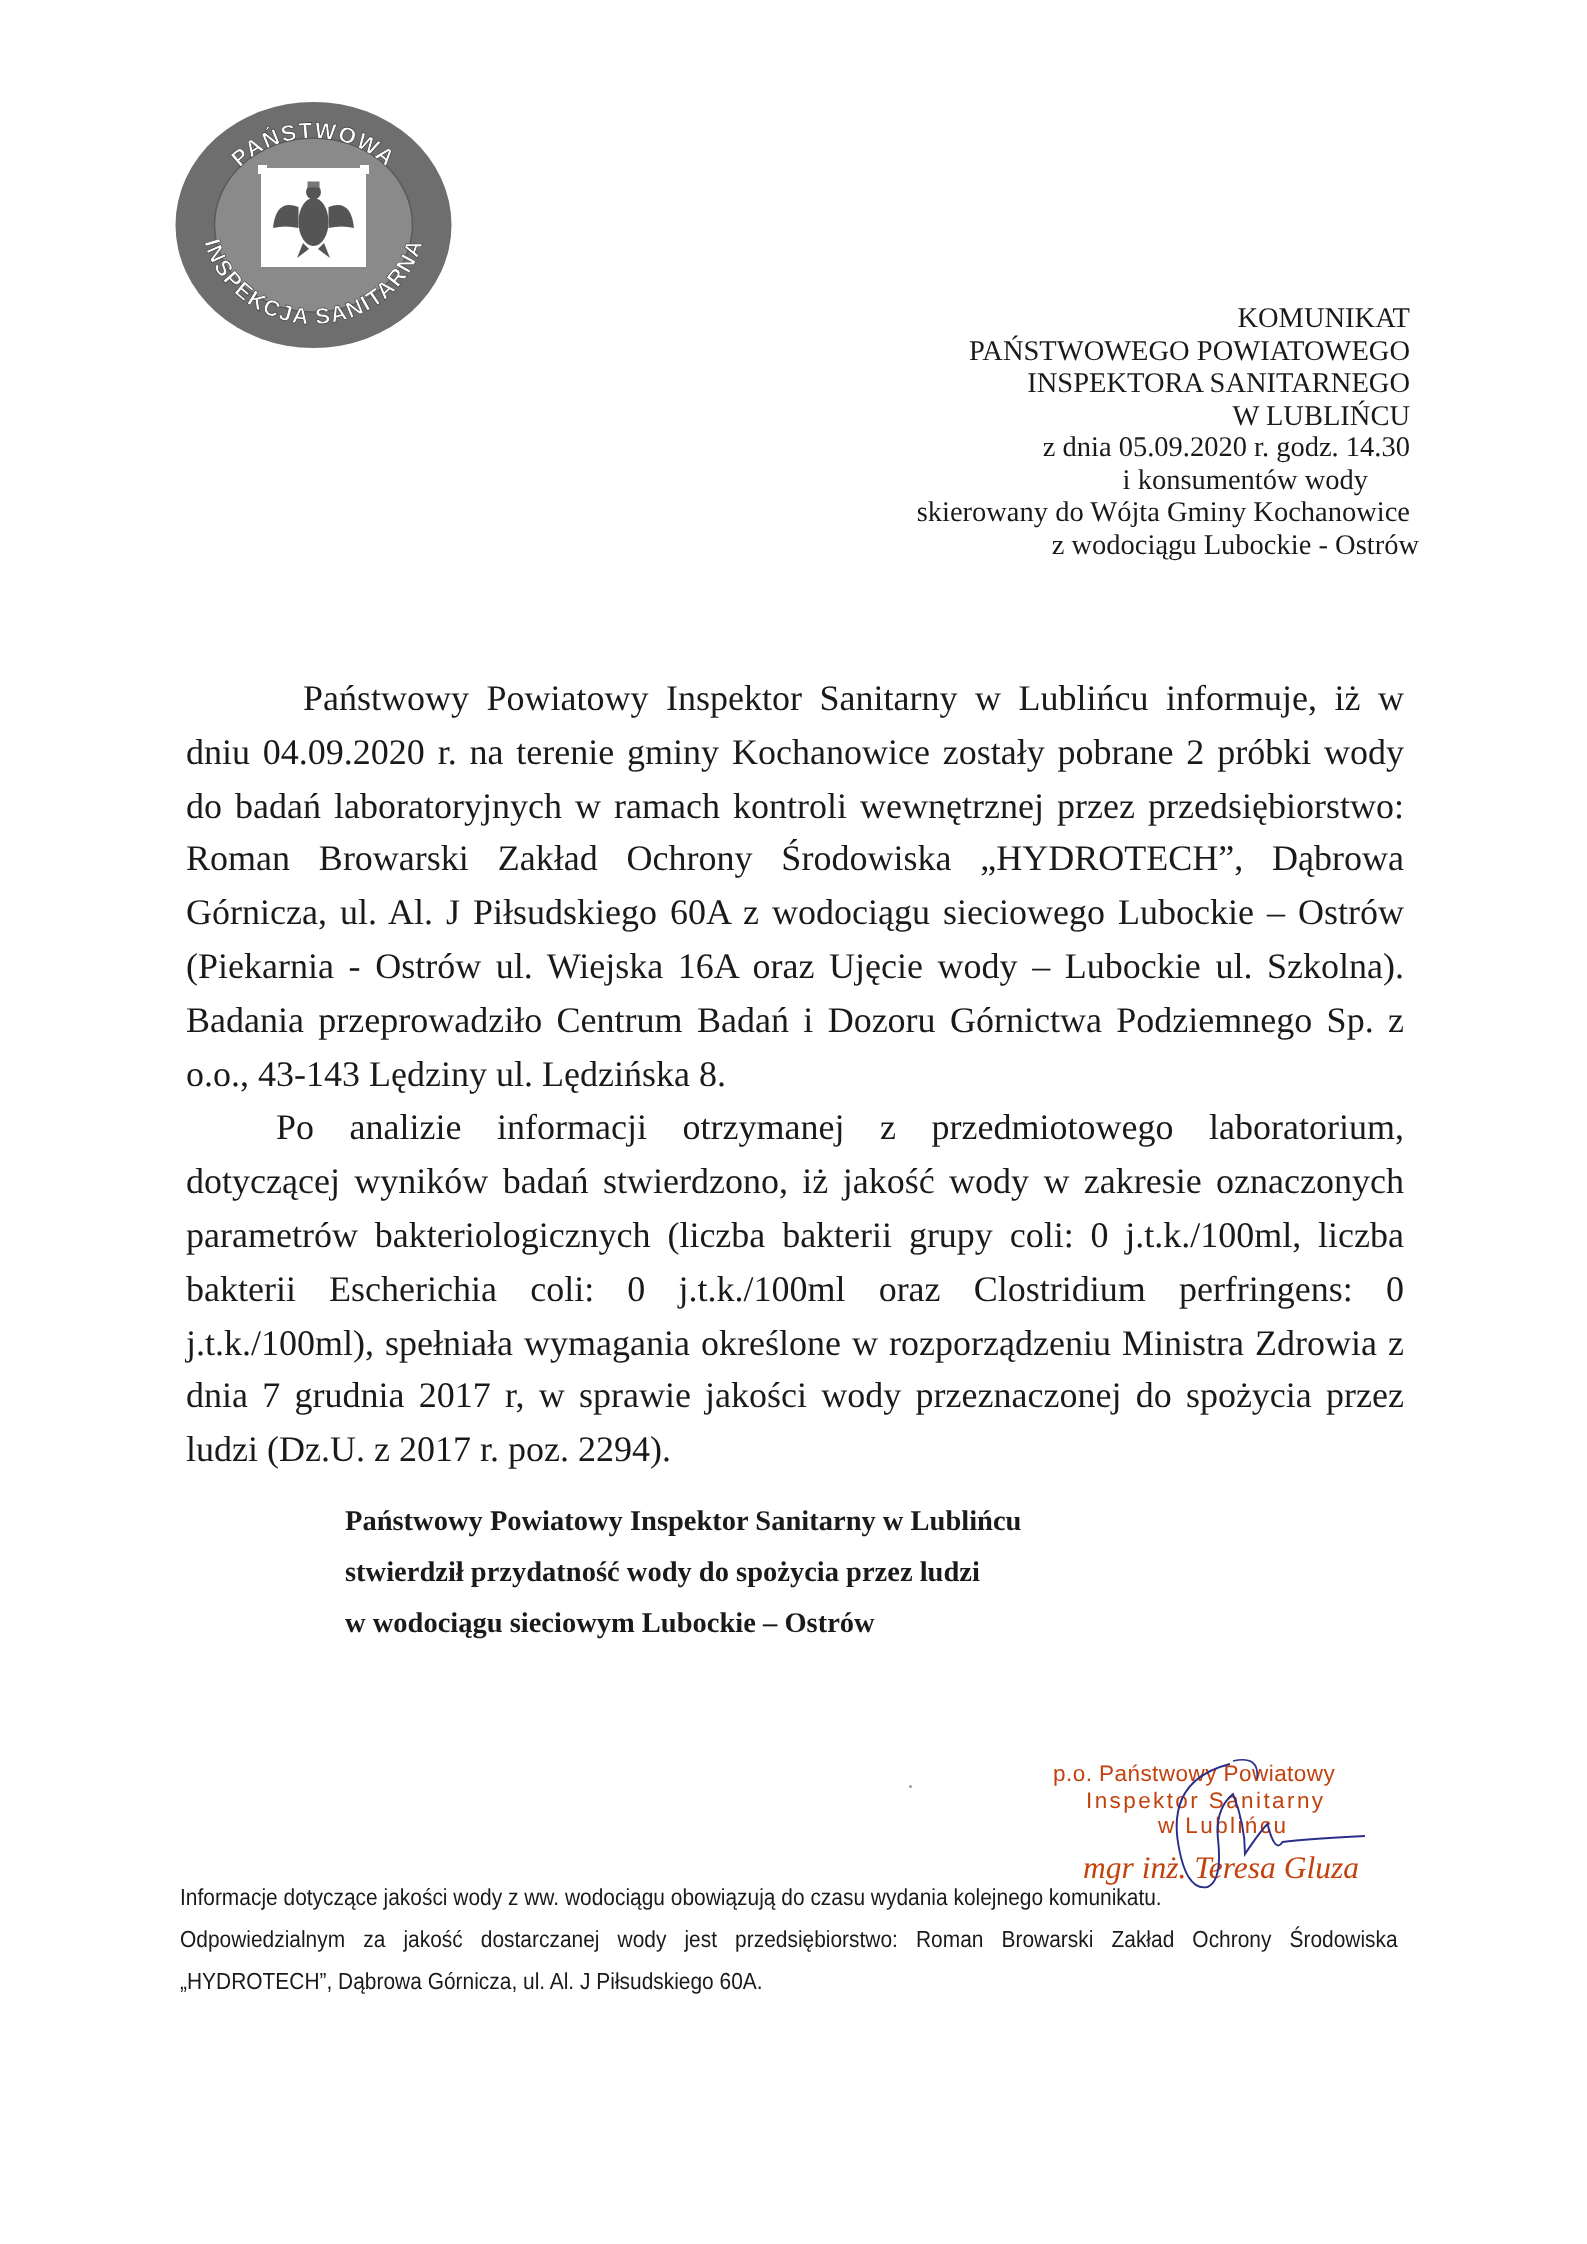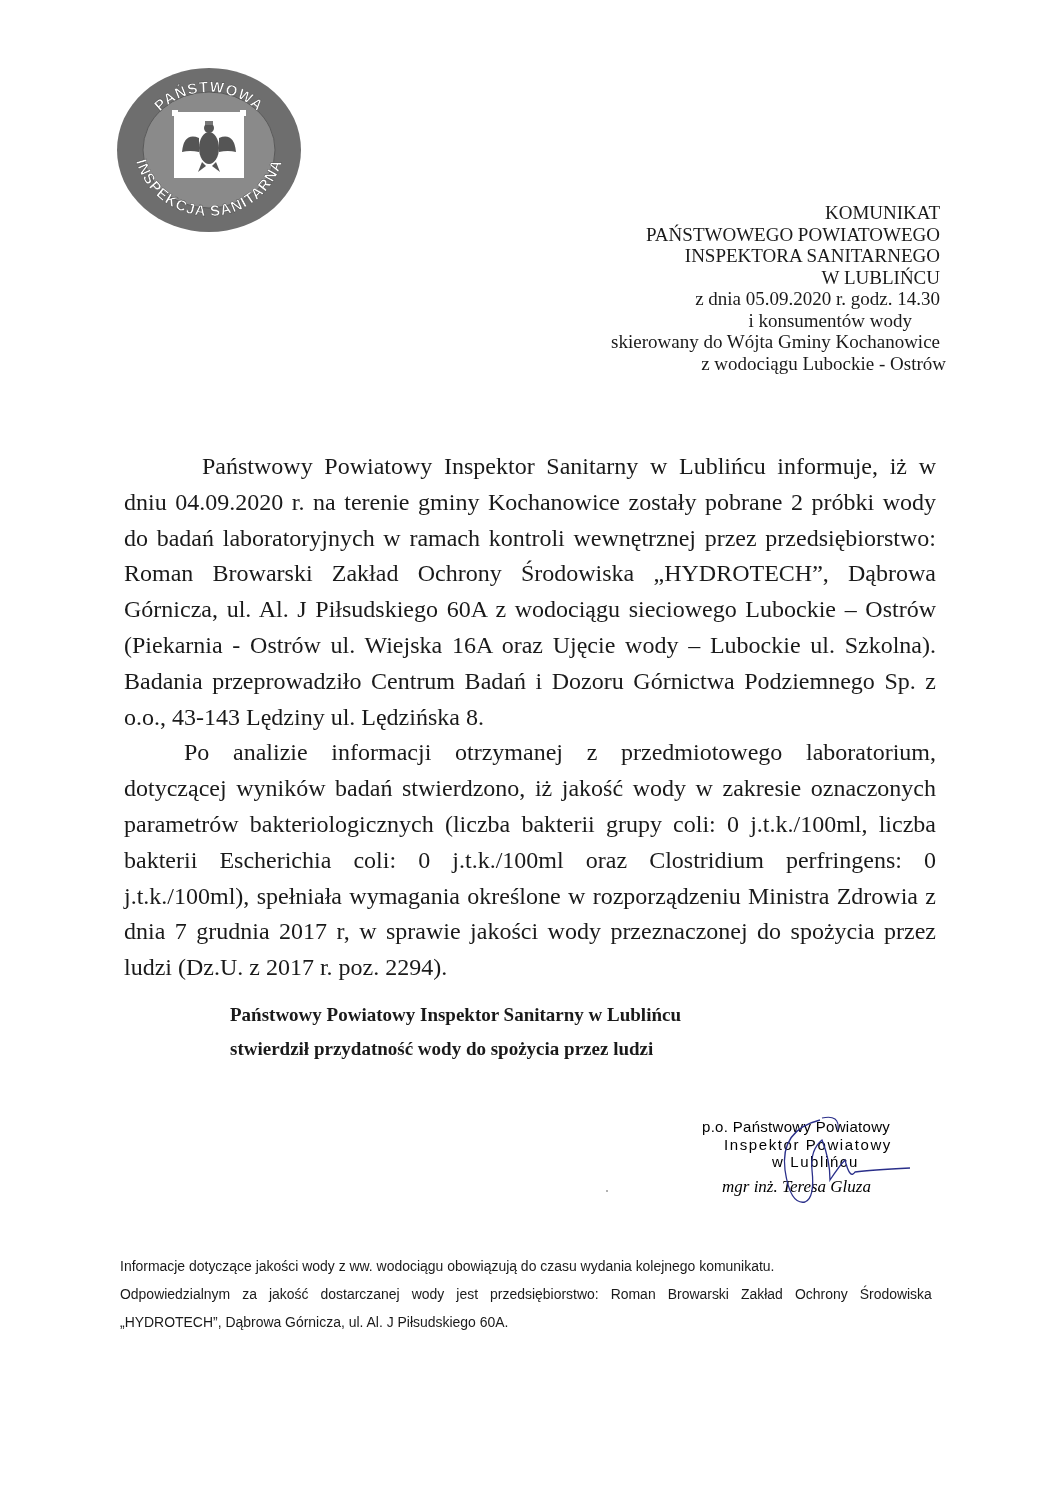--- a/index.html
+++ b/index.html
@@ -9,25 +9,25 @@
     .header .line { display: block; white-space: nowrap; }
     .header .l6 { margin-left: 0; }
     .header .l7 { position: relative; left: -28px; }
     .header .l8 { position: relative; left: 6px; }
     .body { position: absolute; left: 124px; top: 449px; width: 812px; font-size: 24px; line-height: 35.8px; text-align: justify; }
     .body p { margin: 0; }
     .body .indent { text-indent: 78px; }
     .body .p2 { margin-top: 0; text-indent: 60px; }
     .decision { position: absolute; left: 230px; top: 998px; width: 600px; text-align: left; font-weight: bold; font-size: 19px; line-height: 34px; }
     .decision .line { display: block; }
-    .stamp { position: absolute; left: 680px; top: 1110px; width: 270px; height: 100px; color: #000000; font-family: "Liberation Sans", sans-serif; }
+    .stamp { position: absolute; left: 680px; top: 1166px; width: 270px; height: 100px; color: #c2410c; font-family: "Liberation Sans", sans-serif; }
     .stamp .s1 { position: absolute; left: 22px; top: 8px; font-size: 15px; letter-spacing: 0.3px; white-space: nowrap; }
     .stamp .s2 { position: absolute; left: 44px; top: 26px; font-size: 15px; letter-spacing: 1.6px; white-space: nowrap; }
     .stamp .s3 { position: absolute; left: 92px; top: 43px; font-size: 15px; letter-spacing: 1.6px; white-space: nowrap; }
-    .stamp .s4 { position: absolute; left: 42px; top: 67px; font-size: 17px; font-family: "Liberation Serif", serif; font-style: italic; white-space: nowrap; }
+    .stamp .s4 { position: absolute; left: 42px; top: 67px; font-size: 21px; font-family: "Liberation Serif", serif; font-style: italic; white-space: nowrap; }
     .stamp svg { position: absolute; left: 0; top: 0; }
     .footer { position: absolute; left: 120px; top: 1252px; width: 812px; font-size: 15.5px; line-height: 28px; text-align: justify; font-family: "Liberation Sans", sans-serif; transform: scaleX(0.9); transform-origin: left top; width: 902px; }
     .footer p { margin: 0; }
     .dot { position: absolute; left: 606px; top: 1190px; width: 2px; height: 2px; background: #999; border-radius: 1px; }
   </style>
 </head>
 <body>
 
 <div class="logo">
   <svg width="190" height="168" viewBox="0 0 190 168">
@@ -70,27 +70,28 @@
 </div>
 
 <div class="body">
   <p class="indent">Państwowy Powiatowy Inspektor Sanitarny w Lublińcu informuje, iż w dniu 04.09.2020 r. na terenie gminy Kochanowice zostały pobrane 2 próbki wody do badań laboratoryjnych w ramach kontroli wewnętrznej przez przedsiębiorstwo: Roman Browarski Zakład Ochrony Środowiska „HYDROTECH”, Dąbrowa Górnicza, ul. Al. J Piłsudskiego 60A z wodociągu sieciowego Lubockie – Ostrów (Piekarnia - Ostrów ul. Wiejska 16A oraz Ujęcie wody – Lubockie ul. Szkolna). Badania przeprowadziło Centrum Badań i Dozoru Górnictwa Podziemnego Sp. z o.o., 43-143 Lędziny ul. Lędzińska 8.</p>
   <p class="p2">Po analizie informacji otrzymanej z przedmiotowego laboratorium, dotyczącej wyników badań stwierdzono, iż jakość wody w zakresie oznaczonych parametrów bakteriologicznych (liczba bakterii grupy coli: 0 j.t.k./100ml, liczba bakterii Escherichia coli: 0 j.t.k./100ml oraz Clostridium perfringens: 0 j.t.k./100ml), spełniała wymagania określone w rozporządzeniu Ministra Zdrowia z dnia 7 grudnia 2017 r, w sprawie jakości wody przeznaczonej do spożycia przez ludzi (Dz.U. z 2017 r. poz. 2294).</p>
 </div>
 
 <div class="decision">
   <span class="line">Państwowy Powiatowy Inspektor Sanitarny w Lublińcu</span>
   <span class="line">stwierdził przydatność wody do spożycia przez ludzi</span>
+  <span class="line">w wodociągu sieciowym Lubockie – Ostrów</span>
 </div>
 
 <div class="dot"></div>
 
 <div class="stamp">
   <span class="s1">p.o. Państwowy Powiatowy</span>
-  <span class="s2">Inspektor Powiatowy</span>
+  <span class="s2">Inspektor Sanitarny</span>
   <span class="s3">w Lublińcu</span>
   <span class="s4">mgr inż. Teresa Gluza</span>
   <svg width="270" height="100" viewBox="0 0 270 100">
     <path d="M 140 10 Q 100 20 105 60 Q 110 95 125 92 Q 135 88 132 60 Q 130 40 142 30 Q 150 50 150 70 Q 160 55 165 50 Q 170 70 175 62 Q 190 60 230 58" fill="none" stroke="#2a2f8a" stroke-width="1.3"></path>
     <path d="M 142 8 Q 160 4 158 20" fill="none" stroke="#2a2f8a" stroke-width="1.1"></path>
   </svg>
 </div>
 
 <div class="footer">
   <p>Informacje dotyczące jakości wody z ww. wodociągu obowiązują do czasu wydania kolejnego komunikatu.</p>

